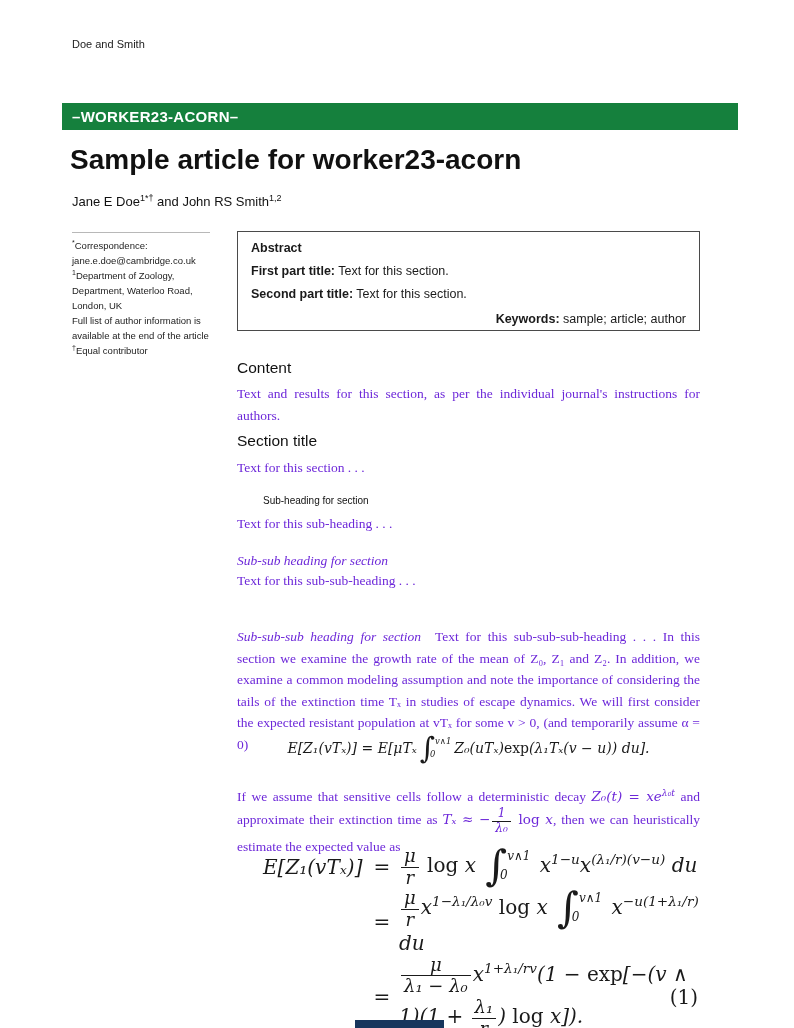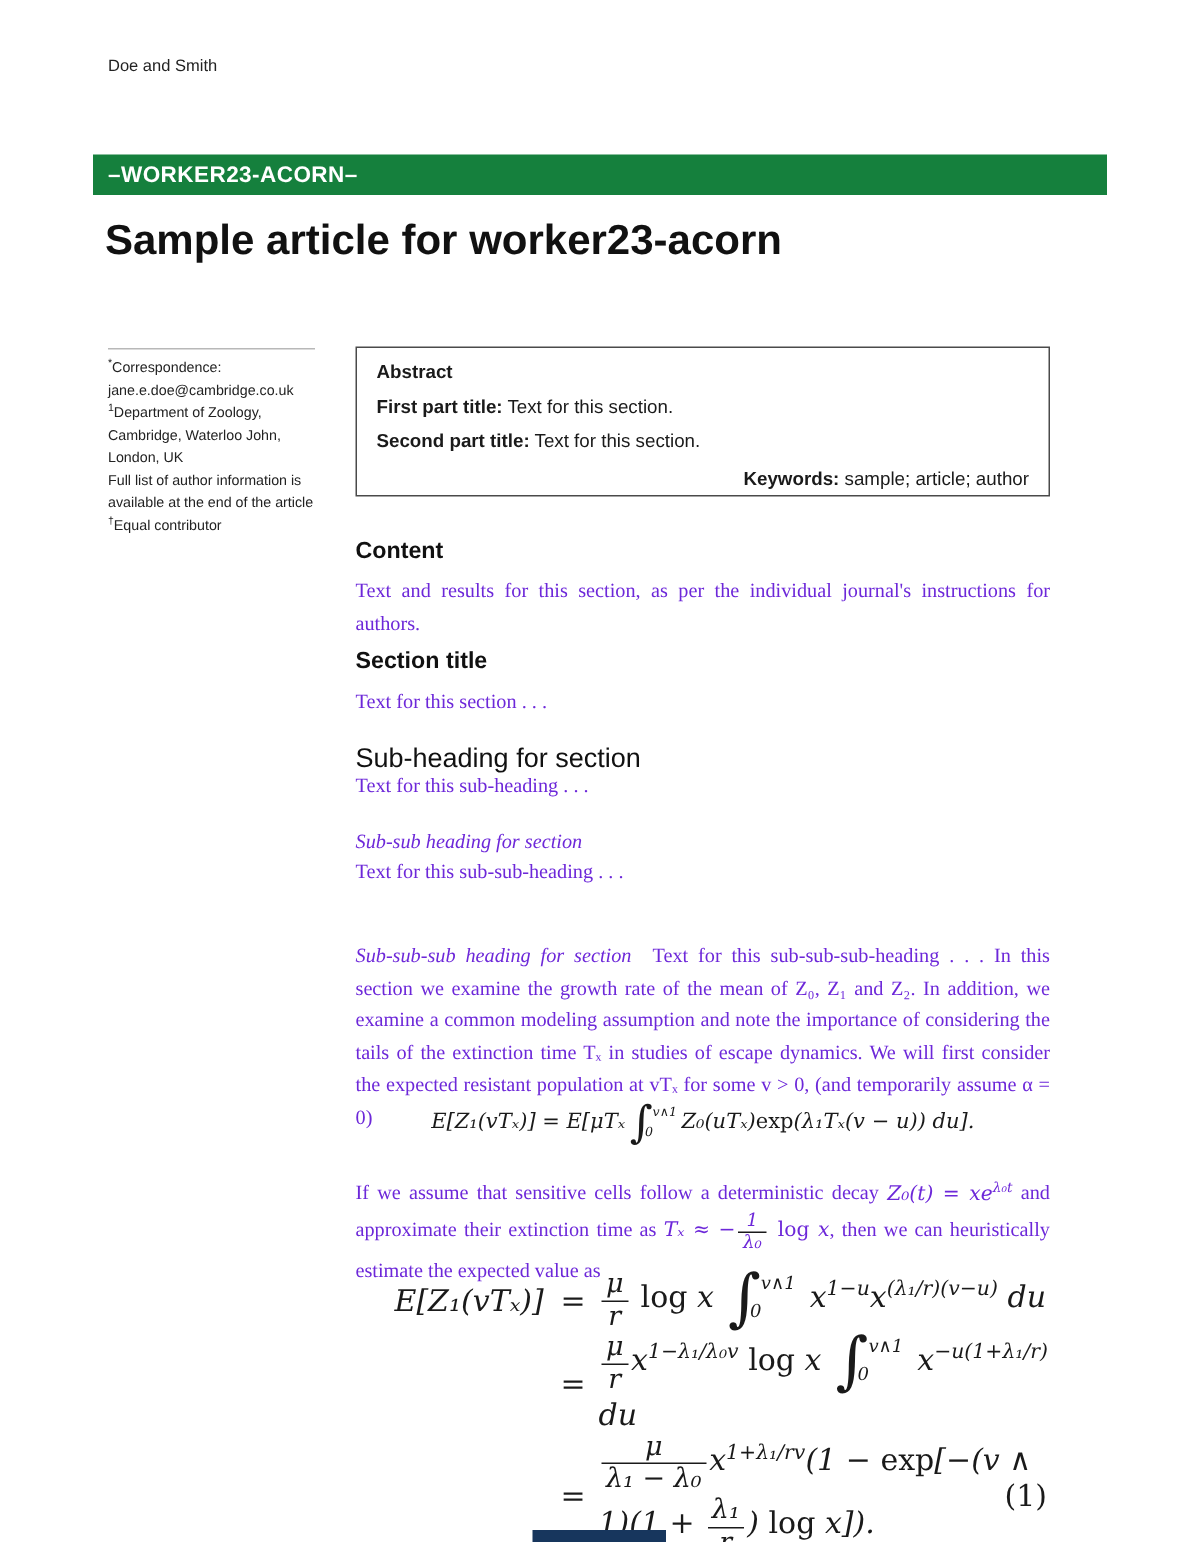--- a/index.html
+++ b/index.html
@@ -15,22 +15,22 @@
   .sidebar-divider{left:72px;top:232px;width:138px;height:1px;background:#b8b8b8;}
   .sidebar{left:72px;top:237px;width:150px;font-size:9.5px;line-height:11.8px;color:#222;}
   .sidebar sup{font-size:7px;}
   .abstract-box{left:237px;top:231px;width:463px;height:100px;border:1px solid #4a4a4a;
                 box-sizing:border-box;padding:9px 13px;font-size:12.5px;}
   .ab-heading{font-weight:bold;font-size:12.5px;}
   .ab-row{margin-top:9px;}
   .ab-row.kw{margin-top:11px;text-align:right;}
   .ab-label{font-weight:bold;}
   .col{left:237px;width:463px;}
-  .sec-h{font-size:15.5px;font-weight:bold;color:#111;}
-  .sub-h{font-size:18px;font-weight:normal;color:#111;}
+  .sec-h{font-size:15.5px;font-weight:normal;color:#111;}
+  .sub-h{font-size:10px;font-weight:normal;color:#111;margin-left:26px;}
   .serif{font-family:"Liberation Serif","DejaVu Serif",serif;font-size:13.5px;
          line-height:21.5px;color:#6d28d9;text-align:justify;}
   .ital{font-style:italic;}
   .runin{font-style:italic;margin-right:14px;}
   .math{font-family:"DejaVu Serif","Liberation Serif",serif;font-style:italic;}
   .math sup{font-size:0.68em;}
   .math .rm{font-style:normal;}
   .frac{display:inline-block;vertical-align:-0.65em;text-align:center;font-size:0.9em;
         line-height:1.15;margin:0 2px;}
   .frac .num{display:block;border-bottom:1px solid #1a1a1a;padding:0 3px;}
@@ -55,28 +55,31 @@
 <body>
 
 <div class="page">
 
   <div class="abs running-head">Doe and Smith</div>
 
   <div class="abs banner" style="background: #15803d; color: rgb(255, 255, 255);">–WORKER23-ACORN–</div>
 
   <div class="abs title">Sample article for worker23-acorn</div>
 
+  <div class="abs authors">
+    <span>Jane E Doe</span><sup>1*†</sup><span> and </span><span>John RS Smith</span><sup>1,2</sup>
+  </div>
 
   <div class="abs sidebar-divider"></div>
 
   <div class="abs sidebar">
     <div><sup>*</sup><span>Correspondence:</span></div>
     <div><sup></sup><span>jane.e.doe@cambridge.co.uk</span></div>
     <div><sup>1</sup><span>Department of Zoology,</span></div>
-    <div><sup></sup><span>Cambridge, Waterloo John,</span></div>
+    <div><sup></sup><span>Department, Waterloo Road,</span></div>
     <div><sup></sup><span>London, UK</span></div>
     <div><sup></sup><span>Full list of author information is</span></div>
     <div><sup></sup><span>available at the end of the article</span></div>
     <div><sup>†</sup><span>Equal contributor</span></div>
   </div>
 
   <div class="abs abstract-box">
     <div class="ab-heading">Abstract</div>
     <div class="ab-row"><span class="ab-label">First part title:</span><span> Text for this section.</span></div>
     <div class="ab-row"><span class="ab-label">Second part title:</span><span> Text for this section.</span></div>

